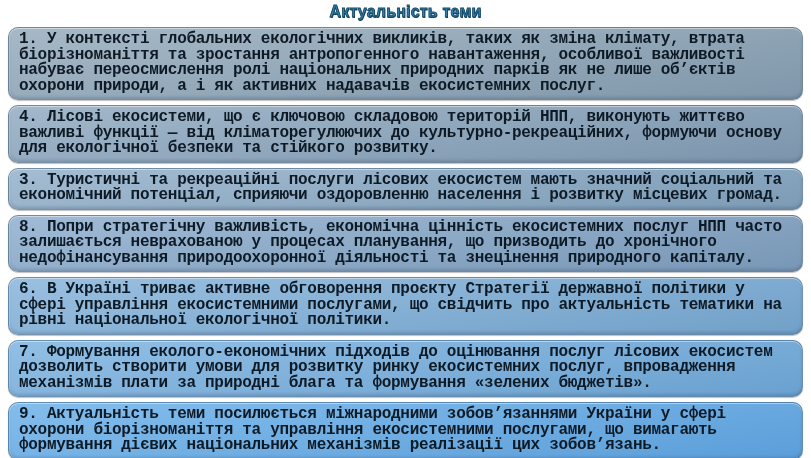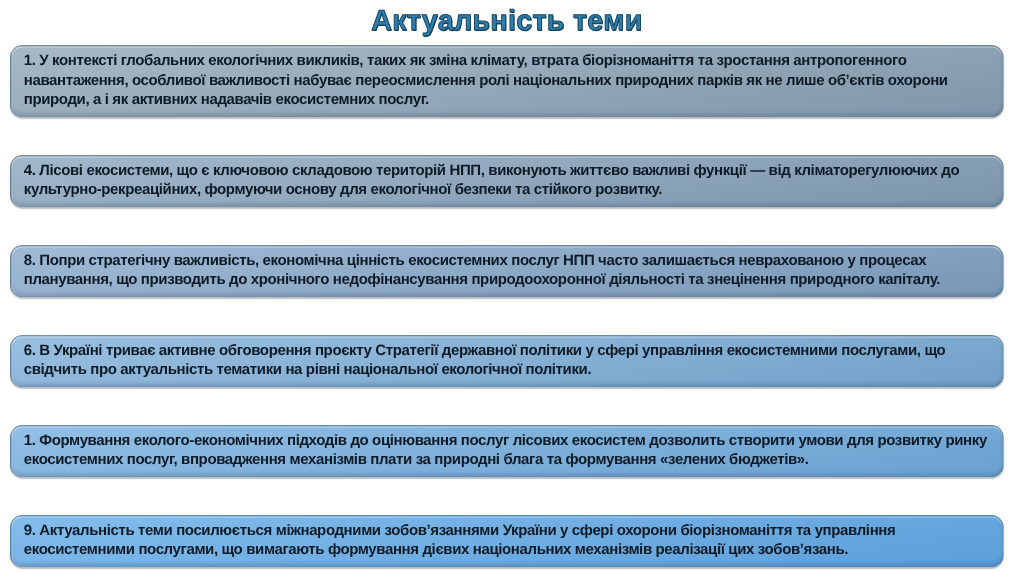--- a/index.html
+++ b/index.html
@@ -11,21 +11,21 @@
   }
   .slide {
     width: 811px;
     height: 458px;
     padding: 3px 8px 4px 8px;
     display: flex;
     flex-direction: column;
   }
   .slide-title {
     text-align: center;
-    font-size: 23px;
+    font-size: 16px;
     font-weight: bold;
     letter-spacing: 0.2px;
     color: #2f7fae;
     -webkit-text-stroke: 0.8px #16455f;
     text-shadow: 0.5px 0.5px 0 #16455f;
     margin-bottom: 6px;
     flex: 0 0 auto;
   }
   .blocks {
     flex: 1 1 auto;
@@ -38,31 +38,33 @@
     border-radius: 10px;
     border: 1px solid rgba(70, 95, 118, 0.45);
     box-shadow:
       inset 0 1px 0 rgba(255,255,255,0.45),
       inset 1px 0 0 rgba(255,255,255,0.25),
       inset 0 -2px 3px rgba(20,40,70,0.18),
       0 1px 1px rgba(0,0,0,0.25);
     padding: 4px 10px 5px 10px;
     color: #0e1b26;
     font-weight: bold;
-    font-size: 12px;
+    font-size: 16px;
     line-height: 15.5px;
     letter-spacing: -0.3px;
+    font-family: Liberation Mono, monospace;
   }
 </style>
 </head>
 <body>
 
 <div class="slide">
   <div class="slide-title" style="color: rgb(47, 127, 174);">Актуальність теми</div>
   <div class="blocks">
     <div class="block" style="background: linear-gradient(172deg, rgb(167, 185, 199) 0%, rgb(127, 151, 170) 100%);">1. У контексті глобальних екологічних викликів, таких як зміна клімату, втрата біорізноманіття та зростання антропогенного навантаження, особливої важливості набуває переосмислення ролі національних природних парків як не лише об’єктів охорони природи, а і як активних надавачів екосистемних послуг.</div>
     <div class="block" style="background: linear-gradient(172deg, rgb(163, 184, 203) 0%, rgb(123, 149, 172) 100%);">4. Лісові екосистеми, що є ключовою складовою територій НПП, виконують життєво важливі функції — від кліматорегулюючих до культурно-рекреаційних, формуючи основу для екологічної безпеки та стійкого розвитку.</div>
+    <div class="block" style="background: linear-gradient(172deg, rgb(164, 189, 211) 0%, rgb(124, 155, 181) 100%);">3. Туристичні та рекреаційні послуги лісових екосистем мають значний соціальний та економічний потенціал, сприяючи оздоровленню населення і розвитку місцевих громад.</div>
     <div class="block" style="background: linear-gradient(172deg, rgb(160, 187, 214) 0%, rgb(120, 151, 182) 100%);">8. Попри стратегічну важливість, економічна цінність екосистемних послуг НПП часто залишається неврахованою у процесах планування, що призводить до хронічного недофінансування природоохоронної діяльності та знецінення природного капіталу.</div>
     <div class="block" style="background: linear-gradient(172deg, rgb(154, 192, 225) 0%, rgb(113, 160, 200) 100%);">6. В Україні триває активне обговорення проєкту Стратегії державної політики у сфері управління екосистемними послугами, що свідчить про актуальність тематики на рівні національної екологічної політики.</div>
-    <div class="block" style="background: linear-gradient(172deg, rgb(146, 191, 229) 0%, rgb(106, 161, 208) 100%);">1. Формування еколого-економічних підходів до оцінювання послуг лісових екосистем дозволить створити умови для розвитку ринку екосистемних послуг, впровадження механізмів плати за природні блага та формування «зелених бюджетів».</div>
+    <div class="block" style="background: linear-gradient(172deg, rgb(146, 191, 229) 0%, rgb(106, 161, 208) 100%);">7. Формування еколого-економічних підходів до оцінювання послуг лісових екосистем дозволить створити умови для розвитку ринку екосистемних послуг, впровадження механізмів плати за природні блага та формування «зелених бюджетів».</div>
     <div class="block" style="background: linear-gradient(172deg, rgb(131, 189, 236) 0%, rgb(91, 158, 217) 100%);">9. Актуальність теми посилюється міжнародними зобов’язаннями України у сфері охорони біорізноманіття та управління екосистемними послугами, що вимагають формування дієвих національних механізмів реалізації цих зобов’язань.</div>
   </div>
 </div>
 
 </body></html>

